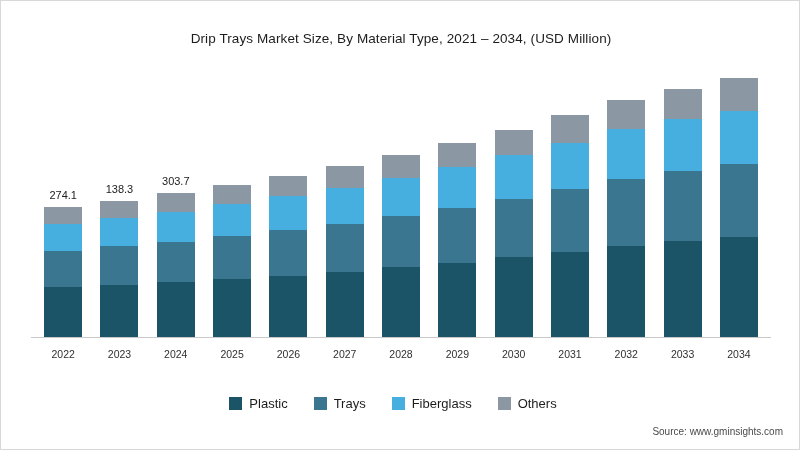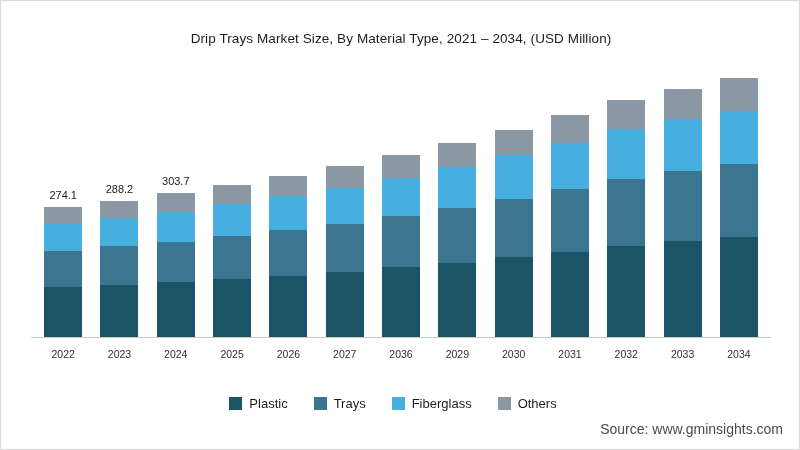--- a/index.html
+++ b/index.html
@@ -112,21 +112,21 @@
     display: inline-block;
   }
   .legend-label {
     font-size: 13px;
     color: #1d1d1d;
   }
   #source {
     position: absolute;
     right: 16px;
     bottom: 12px;
-    font-size: 14px;
+    font-size: 10px;
     color: #4a4a4a;
     margin-left: 27px;
   }
 </style>
 </head>
 <body>
 
 <div id="page">
 
   <div id="chart-title">Drip Trays Market Size, By Material Type, 2021 – 2034, (USD Million)</div>
@@ -143,21 +143,21 @@
           <div class="bar-value" style="bottom: 136.687px;">274.1</div>
           <div class="bar-label">2022</div>
         </div>
         <div class="bar-col">
           <div class="bar-stack">
             <div class="seg" style="background: rgb(139, 152, 164); height: 17.2596px;"></div>
             <div class="seg" style="background: rgb(71, 174, 224); height: 28.6071px;"></div>
             <div class="seg" style="background: rgb(59, 118, 145); height: 38.6196px;"></div>
             <div class="seg" style="background: rgb(27, 84, 103); height: 52.9232px;"></div>
           </div>
-          <div class="bar-value" style="bottom: 143.41px;">288.2</div>
+          <div class="bar-value" style="bottom: 143.41px;">138.3</div>
           <div class="bar-label">2023</div>
         </div>
         <div class="bar-col">
           <div class="bar-stack">
             <div class="seg" style="background: rgb(139, 152, 164); height: 18.4516px;"></div>
             <div class="seg" style="background: rgb(71, 174, 224); height: 30.0375px;"></div>
             <div class="seg" style="background: rgb(59, 118, 145); height: 40.5268px;"></div>
             <div class="seg" style="background: rgb(27, 84, 103); height: 55.7839px;"></div>
           </div>
           <div class="bar-value" style="bottom: 150.8px;">303.7</div>
@@ -190,21 +190,21 @@
           </div>
           <div class="bar-label">2027</div>
         </div>
         <div class="bar-col">
           <div class="bar-stack">
             <div class="seg" style="background: rgb(139, 152, 164); height: 22.8857px;"></div>
             <div class="seg" style="background: rgb(71, 174, 224); height: 38.1429px;"></div>
             <div class="seg" style="background: rgb(59, 118, 145); height: 51.4929px;"></div>
             <div class="seg" style="background: rgb(27, 84, 103); height: 70.5643px;"></div>
           </div>
-          <div class="bar-label">2036</div>
+          <div class="bar-label">2028</div>
         </div>
         <div class="bar-col">
           <div class="bar-stack">
             <div class="seg" style="background: rgb(139, 152, 164); height: 24.3161px;"></div>
             <div class="seg" style="background: rgb(71, 174, 224); height: 40.5268px;"></div>
             <div class="seg" style="background: rgb(59, 118, 145); height: 54.8304px;"></div>
             <div class="seg" style="background: rgb(27, 84, 103); height: 75.3321px;"></div>
           </div>
           <div class="bar-label">2029</div>
         </div>

